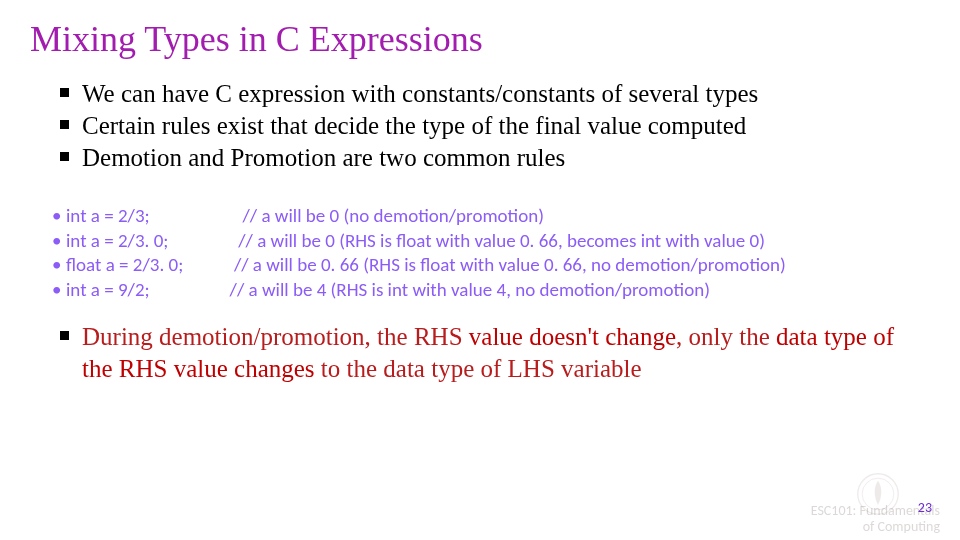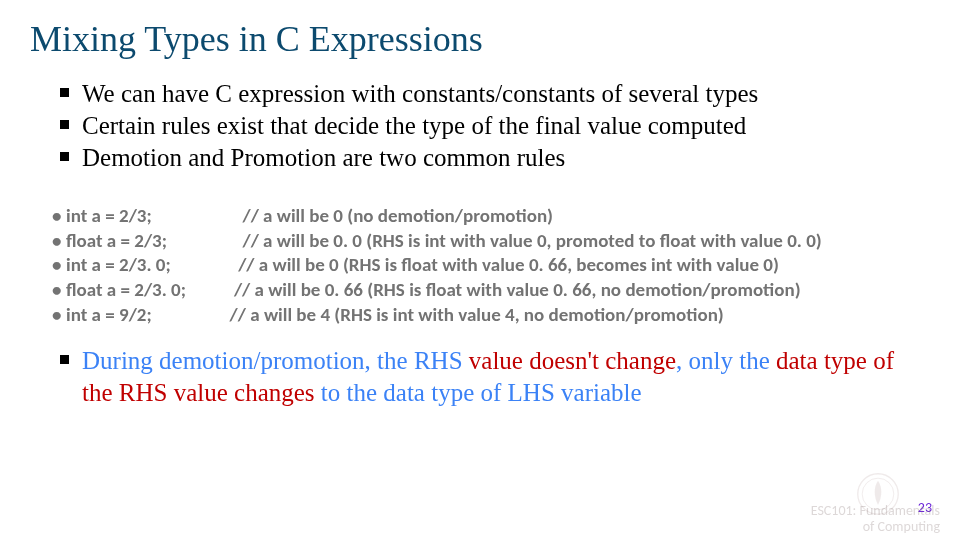--- a/index.html
+++ b/index.html
@@ -14,21 +14,21 @@
     position: relative;
   }
   .slide {
     padding: 18px 30px 0 30px;
     box-sizing: border-box;
     width: 100%;
     height: 100%;
   }
   .title {
     font-size: 36px;
-    color: #0c4a6e;
+    color: #a21caf;
     margin: 0 0 18px 0;
     font-weight: normal;
   }
   ul.sq {
     list-style: none;
     margin: 0 0 30px 0;
     padding: 0 0 0 30px;
     font-size: 25px;
     line-height: 1.28;
   }
@@ -46,39 +46,38 @@
     height: 9px;
     background: #000000;
   }
   ul.code {
     list-style: none;
     margin: 0 0 18px 0;
     padding: 0 0 0 22px;
     font-family: Calibri, Arial, sans-serif;
     font-size: 19px;
     line-height: 1.3;
-    color: #737373;
-    font-weight: bold;
+    color: #8b5cf6;
   }
   ul.code li {
     position: relative;
     padding-left: 14px;
     white-space: nowrap;
   }
   ul.code li::before {
     content: "•";
     position: absolute;
     left: 0;
     top: 0;
   }
   .decl {
     display: inline-block;
     width: 155px;
   }
-  .note span.black { color: #3b82f6; }
+  .note span.black { color: #b91c1c; }
   .note span.red { color: #c00000; }
   .pagenum {
     position: absolute;
     bottom: 24px;
     right: 28px;
     font-family: Calibri, Arial, sans-serif;
     font-size: 14px;
     color: #6d28d9;
   }
   .footer {
@@ -117,24 +116,20 @@
     <li>Certain rules exist that decide the type of the final value computed</li>
     <li>Demotion and Promotion are two common rules</li>
   </ul>
 
   <ul class="code">
     <li>
       <span class="decl">int a = 2/3;</span>
       <span>&nbsp;&nbsp;&nbsp;&nbsp;<span>// a will be 0 (no demotion/promotion)</span></span>
     </li>
     <li>
-      <span class="decl">float a = 2/3;</span>
-      <span>&nbsp;&nbsp;&nbsp;&nbsp;<span>// a will be 0. 0 (RHS is int with value 0, promoted to float with value 0. 0)</span></span>
-    </li>
-    <li>
       <span class="decl">int a = 2/3. 0;</span>
       <span>&nbsp;&nbsp;&nbsp;<span>// a will be 0 (RHS is float with value 0. 66, becomes int with value 0)</span></span>
     </li>
     <li>
       <span class="decl">float a = 2/3. 0;</span>
       <span>&nbsp;&nbsp;<span>// a will be 0. 66 (RHS is float with value 0. 66, no demotion/promotion)</span></span>
     </li>
     <li>
       <span class="decl">int a = 9/2;</span>
       <span>&nbsp;<span>// a will be 4 (RHS is int with value 4, no demotion/promotion)</span></span>

